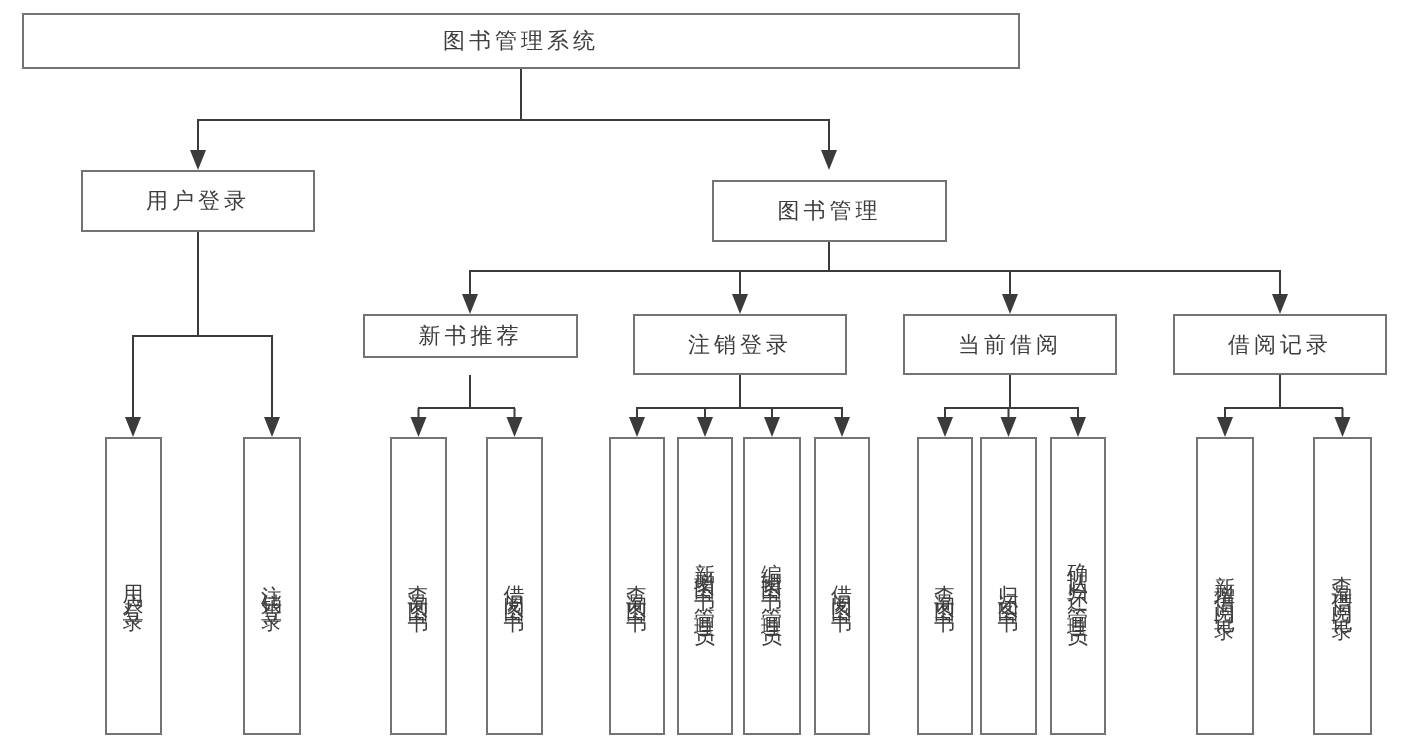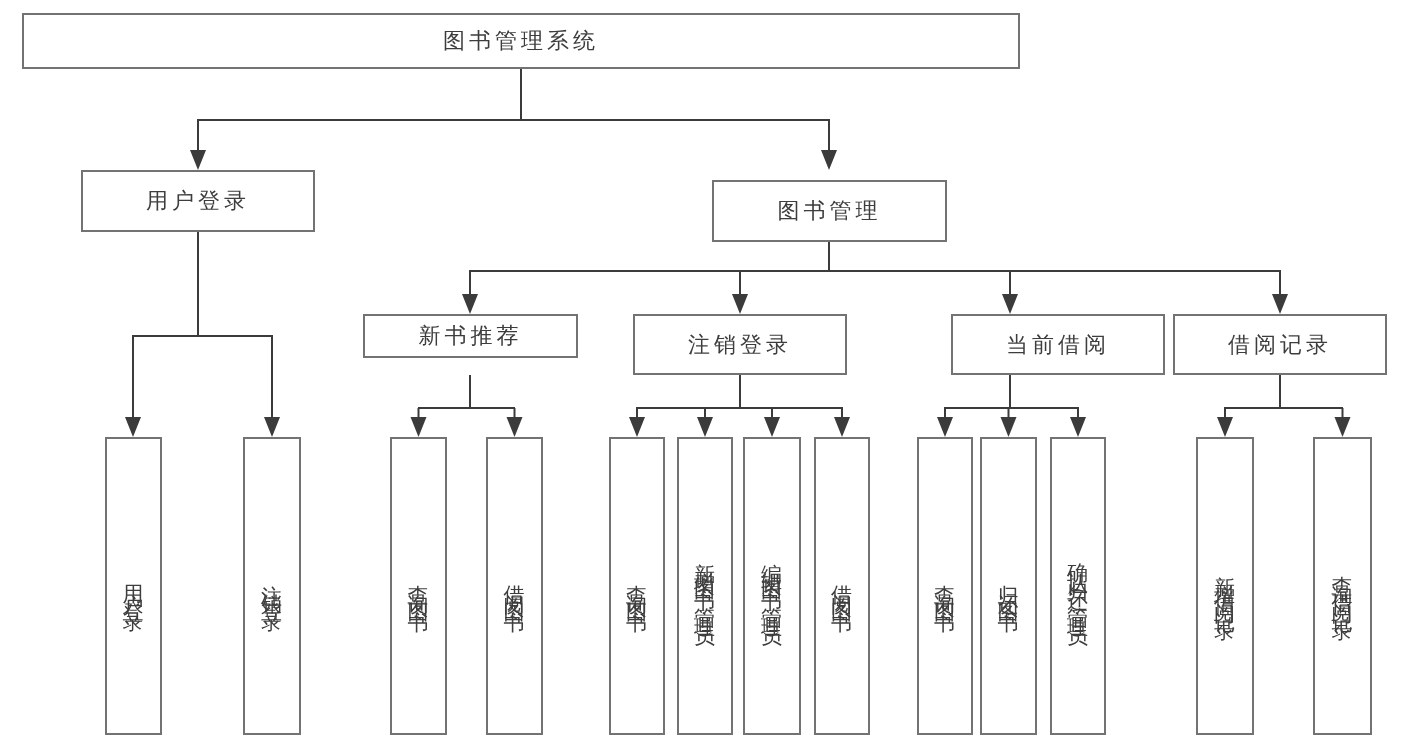--- a/index.html
+++ b/index.html
@@ -108,21 +108,21 @@
   <div class="node" style="left:712px; top:180px; width:235px; height:62px;">
     <span class="hlabel">图书管理</span>
   </div>
 
   <div class="node" style="left:363px; top:314px; width:215px; height:44px;">
     <span class="hlabel">新书推荐</span>
   </div>
   <div class="node" style="left:633px; top:314px; width:214px; height:61px;">
     <span class="hlabel">注销登录</span>
   </div>
-  <div class="node" style="left:951px; top:314px; width:214px; height:61px;">
+  <div class="node" style="left:903px; top:314px; width:214px; height:61px;">
     <span class="hlabel">当前借阅</span>
   </div>
   <div class="node" style="left:1173px; top:314px; width:214px; height:61px;">
     <span class="hlabel">借阅记录</span>
   </div>
 
   <div class="node" style="left:105px; top:437px; width:57px; height:298px;">
     <span class="vtext">用户登录</span>
   </div>
   <div class="node" style="left:243px; top:437px; width:58px; height:298px;">

